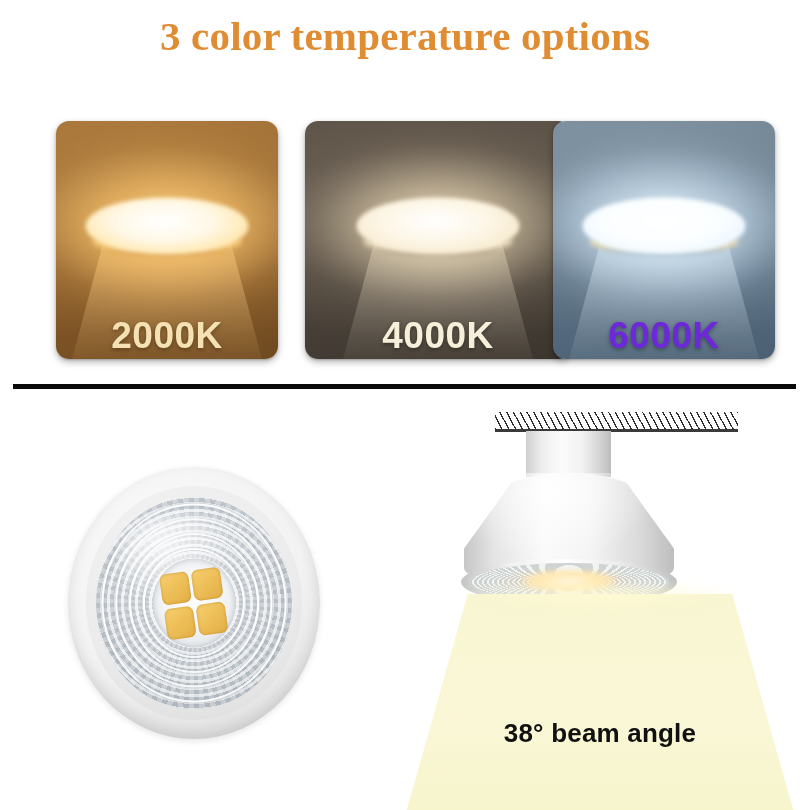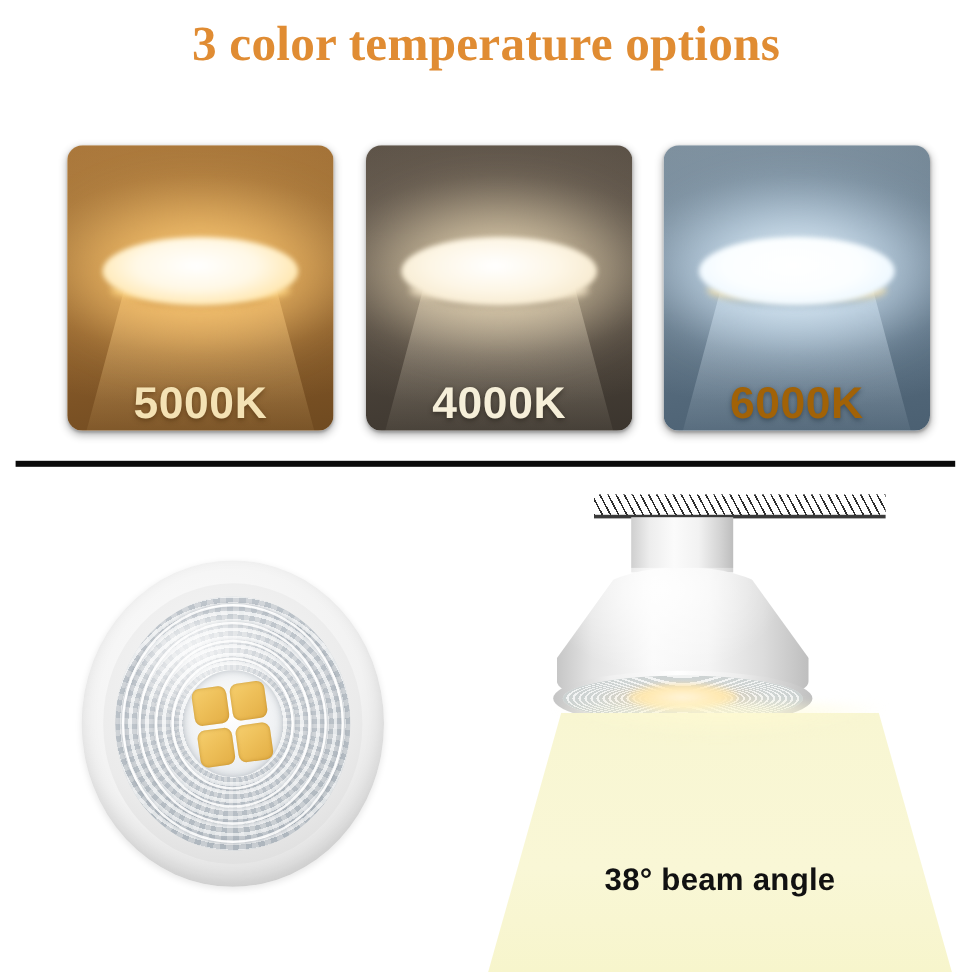--- a/index.html
+++ b/index.html
@@ -49,21 +49,21 @@
   .card {
     position: absolute;
     top: 0;
     width: 222px;
     height: 238px;
     border-radius: 13px;
     overflow: hidden;
     box-shadow: 0 3px 7px rgba(0,0,0,0.30), 0 1px 2px rgba(0,0,0,0.18);
   }
   .card-1 { left: 0; }
-  .card-2 { left: 249px; }
+  .card-2 { left: 249px; padding-left: 44px; }
   .card-3 { left: 497px; }
 
   .card-bg {
     position: absolute;
     inset: 0;
   }
   
   .bg-3000 {
     background:
       radial-gradient(ellipse 150% 70% at 50% 42%, rgba(255,222,150,0.55) 0%, rgba(255,205,120,0.12) 45%, rgba(0,0,0,0) 72%),
@@ -150,21 +150,21 @@
     bottom: 3px;
     text-align: center;
     font-family: "Liberation Sans", sans-serif;
     font-size: 37px;
     font-weight: 700;
     letter-spacing: 0.5px;
     line-height: 1.05;
   }
   .label-3000 { color: #f4e2b4; text-shadow: 0 2px 4px rgba(70,40,10,0.55); }
   .label-4000 { color: #f6efd9; text-shadow: 0 2px 4px rgba(30,25,18,0.55); }
-  .label-6000 { color: #a16207; text-shadow: 0 2px 4px rgba(30,45,60,0.55); }
+  .label-6000 { color: #6d28d9; text-shadow: 0 2px 4px rgba(30,45,60,0.55); }
 
   
   .divider {
     position: absolute;
     left: 13px;
     top: 384px;
     width: 797px;
     height: 5px;
     background: #0a0a0a;
   }
@@ -415,21 +415,21 @@
   <div class="title">3 color temperature options</div>
 
   <div class="cards">
 
     <div class="card card-1">
       <div class="card-bg bg-3000"></div>
       <div class="spill spill-3000"></div>
       <div class="halo halo-3000"></div>
       <div class="trim trim-3000"></div>
       <div class="lens lens-3000"></div>
-      <div class="card-label label-3000">5000K</div>
+      <div class="card-label label-3000">2000K</div>
     </div>
 
     <div class="card card-2">
       <div class="card-bg bg-4000"></div>
       <div class="spill spill-4000"></div>
       <div class="halo halo-4000"></div>
       <div class="trim trim-4000"></div>
       <div class="lens lens-4000"></div>
       <div class="card-label label-4000">4000K</div>
     </div>

